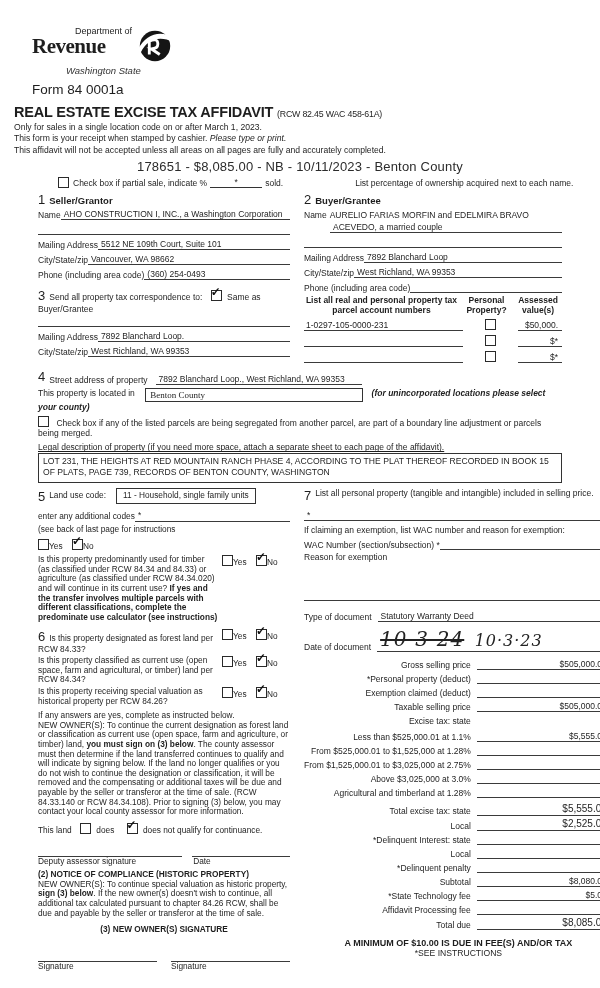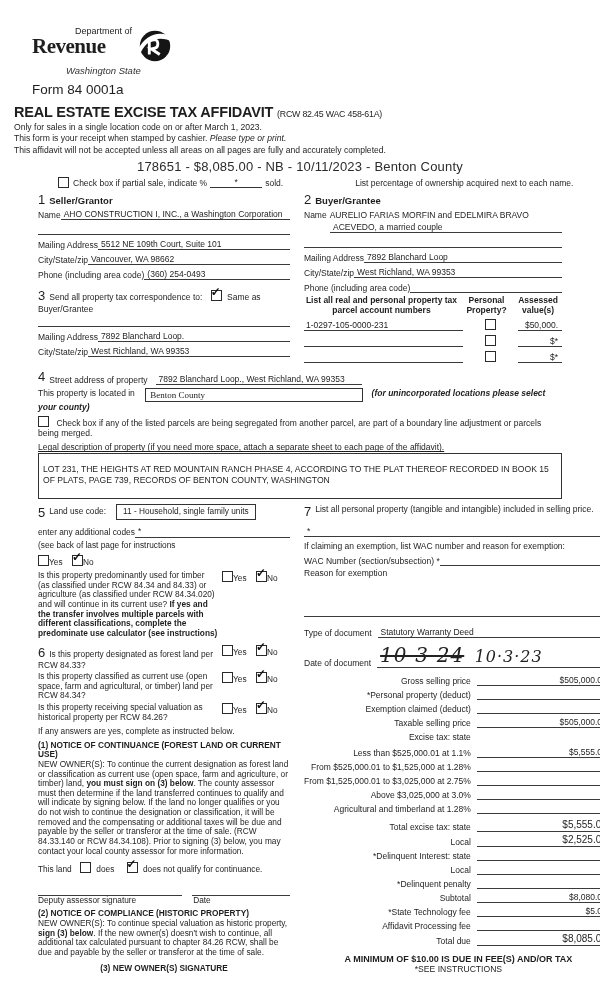--- a/index.html
+++ b/index.html
@@ -43,21 +43,21 @@
   .field{display:flex;align-items:flex-end;margin-bottom:2px;min-height:13px;}
   
   .parcel-hdr{display:flex;font-weight:bold;text-align:center;margin-top:2px;}
   .parcel-row{display:flex;align-items:flex-end;margin-top:3px;min-height:13px;}
   .parcel-num{width:155px;border-bottom:1px solid #3a3a3a;padding:0 2px;}
   .parcel-cb{width:55px;text-align:center;}
   .parcel-val{flex:1;border-bottom:1px solid #3a3a3a;text-align:right;padding:0 4px;}
   
   .s4{margin:6px 24px 0 24px;}
   .located-box{display:inline-block;border:1px solid #333;width:208px;padding:1px 4px;font-family:"Liberation Serif",serif;font-size:9px;vertical-align:-2px;}
-  .legal-box{border:1px solid #333;padding:10px 4px;margin-top:1px;min-height:24px;font-size:8.6px;}
+  .legal-box{border:1px solid #333;padding:2px 4px;margin-top:1px;min-height:24px;font-size:8.6px;}
   
   .q{display:flex;margin-top:4px;}
   .q .qt{flex:1;padding-right:4px;}
   .yn{width:34px;flex:none;white-space:nowrap;}
   .landuse-box{display:inline-block;border:1px solid #333;padding:2px 6px;margin-left:10px;}
   
   .taxrow{display:flex;justify-content:flex-end;align-items:flex-end;margin-top:2px;min-height:12px;}
   .tlabel{text-align:right;padding-right:6px;white-space:nowrap;}
   .tval{width:128px;flex:none;border-bottom:1px solid #3a3a3a;text-align:right;padding:0 6px 0 2px;}
   .tval.noline{border-bottom:none;}
@@ -255,21 +255,20 @@
         <div class="yn"><span class="cb"></span><span>Yes</span></div>
         <div class="yn"><span class="cb checked"><span class="check">✓</span></span><span>No</span></div>
       </div>
       <div class="q" style="margin-top:2px">
         <div class="qt">Is this property receiving special valuation as historical property per RCW 84.26?</div>
         <div class="yn"><span class="cb"></span><span>Yes</span></div>
         <div class="yn"><span class="cb checked"><span class="check">✓</span></span><span>No</span></div>
       </div>
 
       <div style="margin-top:5px">If any answers are yes, complete as instructed below.</div>
-      <div class="notice-title">(1) NOTICE OF CONTINUANCE (FOREST LAND OR CURRENT USE)</div>
       <div class="notice-body"><span>NEW OWNER(S):  To continue the current designation as forest land or classification as current use (open space, farm and agriculture, or timber) land, </span><span class="bold">you must sign on (3) below</span><span>.  The county assessor must then determine if the land transferred continues to qualify and will indicate by signing below. If the land no longer qualifies or you do not wish to continue the designation or classification, it will be removed and the compensating or additional taxes will be due and payable by the seller or transferor at the time of sale. (RCW 84.33.140 or RCW 84.34.108).  Prior to signing (3) below, you may contact your local county assessor for more information.</span></div>
 
       <div style="margin-top:6px">
         <span>This land</span>
         <span class="cb" style="margin-left:6px"></span>
         <span style="margin-left:3px">does</span>
         <span class="cb checked" style="margin-left:10px"><span class="check">✓</span></span>
         <span style="margin-left:3px">does not qualify for continuance.</span>
       </div>
 

